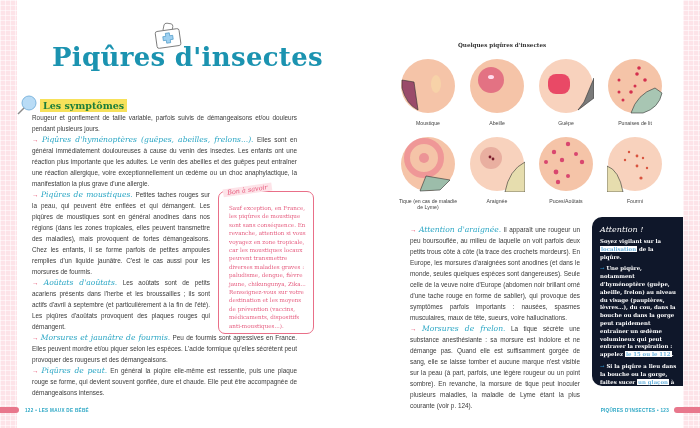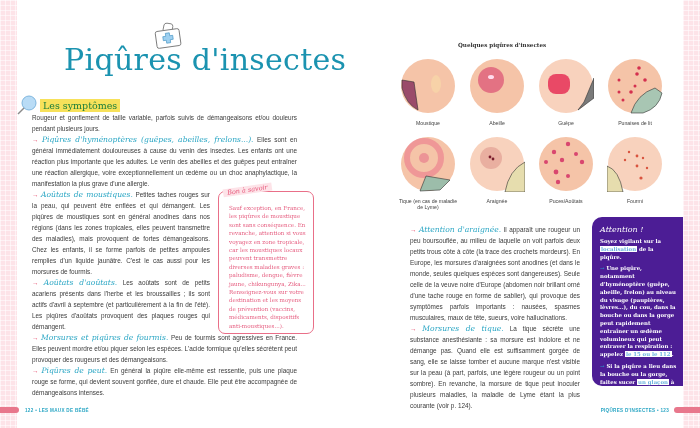--- a/index.html
+++ b/index.html
@@ -13,30 +13,30 @@
       linear-gradient(rgba(255,255,255,0.55) 1px, transparent 1px),
       linear-gradient(90deg, rgba(255,255,255,0.55) 1px, transparent 1px);
     background-size: 5px 5px;
   }
   .band-left { left: 0; width: 17px; }
   .band-right { right: 0; width: 17px; }
 
   .kit-icon { position: absolute; left: 153px; top: 22px; width: 30px; height: 28px; }
 
   .page-title {
-    position: absolute; left: 64px; top: 42px;
-    font-family: "DejaVu Serif", serif; font-weight: normal;
-    font-size: 30px; color: #1b93b0; letter-spacing: 0.3px;
+    position: absolute; left: 52px; top: 42px;
+    font-family: "DejaVu Serif", serif; font-weight: bold;
+    font-size: 26px; color: #1b93b0; letter-spacing: 0.3px;
     white-space: nowrap;
   }
 
   .section-head { position: absolute; left: 16px; top: 94px; display: flex; align-items: center; }
   .magnifier { width: 22px; height: 22px; position: relative; }
   .section-label {
-    font-family: "DejaVu Serif", serif; font-weight: normal; font-size: 9.5px;
+    font-family: "DejaVu Serif", serif; font-weight: bold; font-size: 9.5px;
     color: #1b7d3a; background: #f7e15a; padding: 1px 3px; margin-left: 2px;
   }
 
   .body-text {
     position: absolute; font-size: 6.4px; line-height: 11px; color: #3b3b3b;
     text-align: justify;
   }
   .para { margin-bottom: 0px; }
   .arrow { color: #e64a6b; font-weight: bold; }
   .hand {
@@ -72,21 +72,21 @@
     position: absolute; left: 458px; top: 42px;
     font-family: "DejaVu Serif", serif; font-weight: bold; font-size: 5.6px; color: #333;
   }
   .illus { position: absolute; width: 64px; text-align: center; }
   .illus-caption { font-size: 5.2px; color: #444; line-height: 6.4px; margin-top: 2px; }
 
   .right-text { left: 410px; top: 224px; width: 170px; }
 
   .attention {
     position: absolute; left: 592px; top: 217px; width: 91px; height: 169px;
-    background: #4c1d95; border-radius: 10px 0 0 10px; padding: 8px 6px 6px 8px;
+    background: #0f172a; border-radius: 10px 0 0 10px; padding: 8px 6px 6px 8px;
   }
   .att-title {
     font-family: "DejaVu Serif", serif; font-style: italic; color: #ffffff; font-size: 8px; margin-bottom: 4px;
   }
   .att-text {
     font-family: "DejaVu Serif", serif; font-weight: bold; font-size: 5.4px; line-height: 7.8px; color: #ffffff;
   }
   .hl { background: #ffffff; color: #6cb3de; padding: 0 1px; }
   .att-arrow { color: #2a8fc4; }
 </style>
@@ -117,39 +117,39 @@
   <p class="para">
     <span class="arrow">→</span>
     <span class="hand">Piqûres d'hyménoptères (guêpes, abeilles, frelons...).</span>
     <span>Elles sont en général immédiatement douloureuses à cause du venin des insectes. Les enfants ont une réaction plus importante que les adultes. Le venin des abeilles et des guêpes peut entraîner une réaction allergique, voire exceptionnellement un œdème ou un choc anaphylactique, la manifestation la plus grave d'une allergie.</span>
   </p>
 </div>
 
 <div class="body-text left-mid">
   <p class="para">
     <span class="arrow">→</span>
-    <span class="hand">Aoûtats de moustiques.</span>
+    <span class="hand">Piqûres de moustiques.</span>
     <span>Petites taches rouges sur la peau, qui peuvent être enflées et qui démangent. Les piqûres de moustiques sont en général anodines dans nos régions (dans les zones tropicales, elles peuvent transmettre des maladies), mais provoquent de fortes démangeaisons. Chez les enfants, il se forme parfois de petites ampoules remplies d'un liquide jaunâtre. C'est le cas aussi pour les morsures de fourmis.</span>
   </p>
   <p class="para">
     <span class="arrow">→</span>
     <span class="hand">Aoûtats d'aoûtats.</span>
     <span>Les aoûtats sont de petits acariens présents dans l'herbe et les broussailles ; ils sont actifs d'avril à septembre (et particulièrement à la fin de l'été). Les piqûres d'aoûtats provoquent des plaques rouges qui démangent.</span>
   </p>
 </div>
 
 <div class="bon-box">
   <span class="bon-tag">Bon à savoir</span>
   <p class="bon-text">Sauf exception, en France, les piqûres de moustique sont sans conséquence. En revanche, attention si vous voyagez en zone tropicale, car les moustiques locaux peuvent transmettre diverses maladies graves : paludisme, dengue, fièvre jaune, chikungunya, Zika... Renseignez-vous sur votre destination et les moyens de prévention (vaccins, médicaments, dispositifs anti-moustiques...).</p>
 </div>
 
 <div class="body-text left-bot">
   <p class="para">
     <span class="arrow">→</span>
-    <span class="hand">Morsures et piqûres de fourmis.</span>
+    <span class="hand">Morsures et jaunâtre de fourmis.</span>
     <span>Peu de fourmis sont agressives en France. Elles peuvent mordre et/ou piquer selon les espèces. L'acide formique qu'elles sécrètent peut provoquer des rougeurs et des démangeaisons.</span>
   </p>
   <p class="para">
     <span class="arrow">→</span>
     <span class="hand">Piqûres de peut.</span>
     <span>En général la piqûre elle-même est ressentie, puis une plaque rouge se forme, qui devient souvent gonflée, dure et chaude. Elle peut être accompagnée de démangeaisons intenses.</span>
   </p>
 </div>
 
 <div class="footer-left">
@@ -249,21 +249,21 @@
 </div>
 
 <div class="body-text right-text">
   <p class="para">
     <span class="arrow">→</span>
     <span class="hand">Attention d'araignée.</span>
     <span>Il apparaît une rougeur un peu boursouflée, au milieu de laquelle on voit parfois deux petits trous côte à côte (la trace des crochets mordeurs). En Europe, les morsures d'araignées sont anodines (et dans le monde, seules quelques espèces sont dangereuses). Seule celle de la veuve noire d'Europe (abdomen noir brillant orné d'une tache rouge en forme de sablier), qui provoque des symptômes parfois importants : nausées, spasmes musculaires, maux de tête, sueurs, voire hallucinations.</span>
   </p>
   <p class="para">
     <span class="arrow">→</span>
-    <span class="hand">Morsures de tique.</span>
+    <span class="hand">Morsures de frelon.</span>
     <span>La tique sécrète une substance anesthésiante : sa morsure est indolore et ne démange pas. Quand elle est suffisamment gorgée de sang, elle se laisse tomber et aucune marque n'est visible sur la peau (à part, parfois, une légère rougeur ou un point sombre). En revanche, la morsure de tique peut inoculer plusieurs maladies, la maladie de Lyme étant la plus courante (voir p. 124).</span>
   </p>
 </div>
 
 <div class="attention">
   <div class="att-title">Attention !</div>
   <p class="att-text" style="margin-bottom:4px">
     <span>Soyez vigilant sur la</span>
     <span class="hl">localisation</span>
     <span>de la piqûre.</span>

